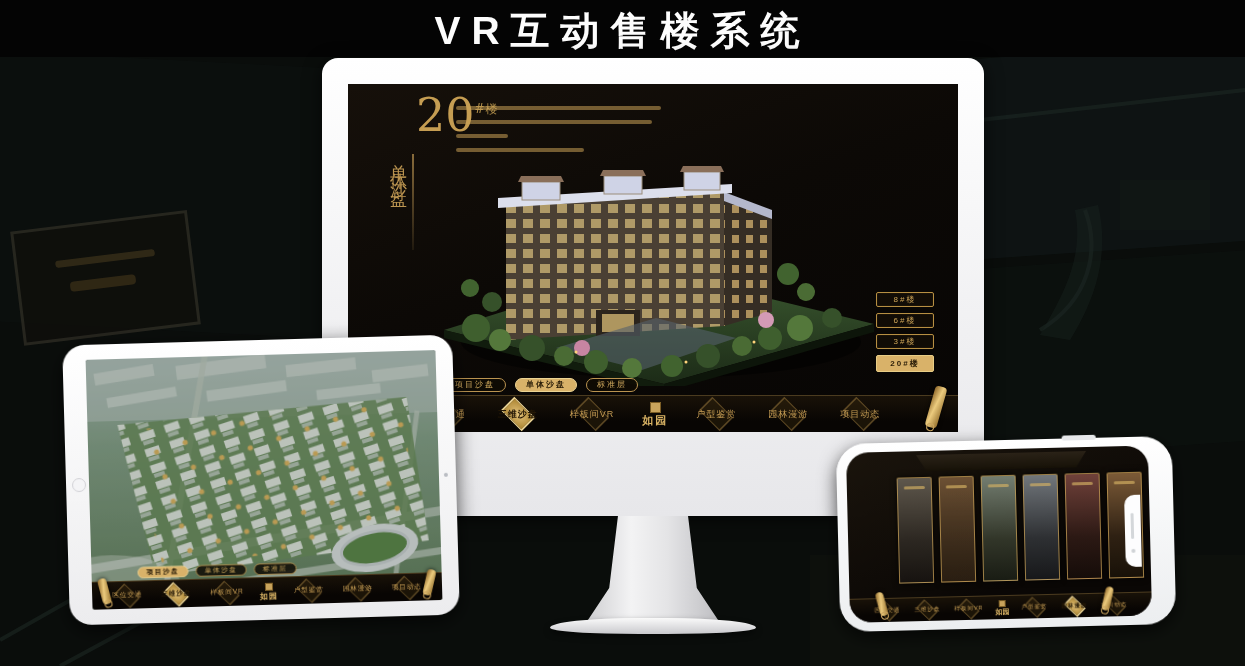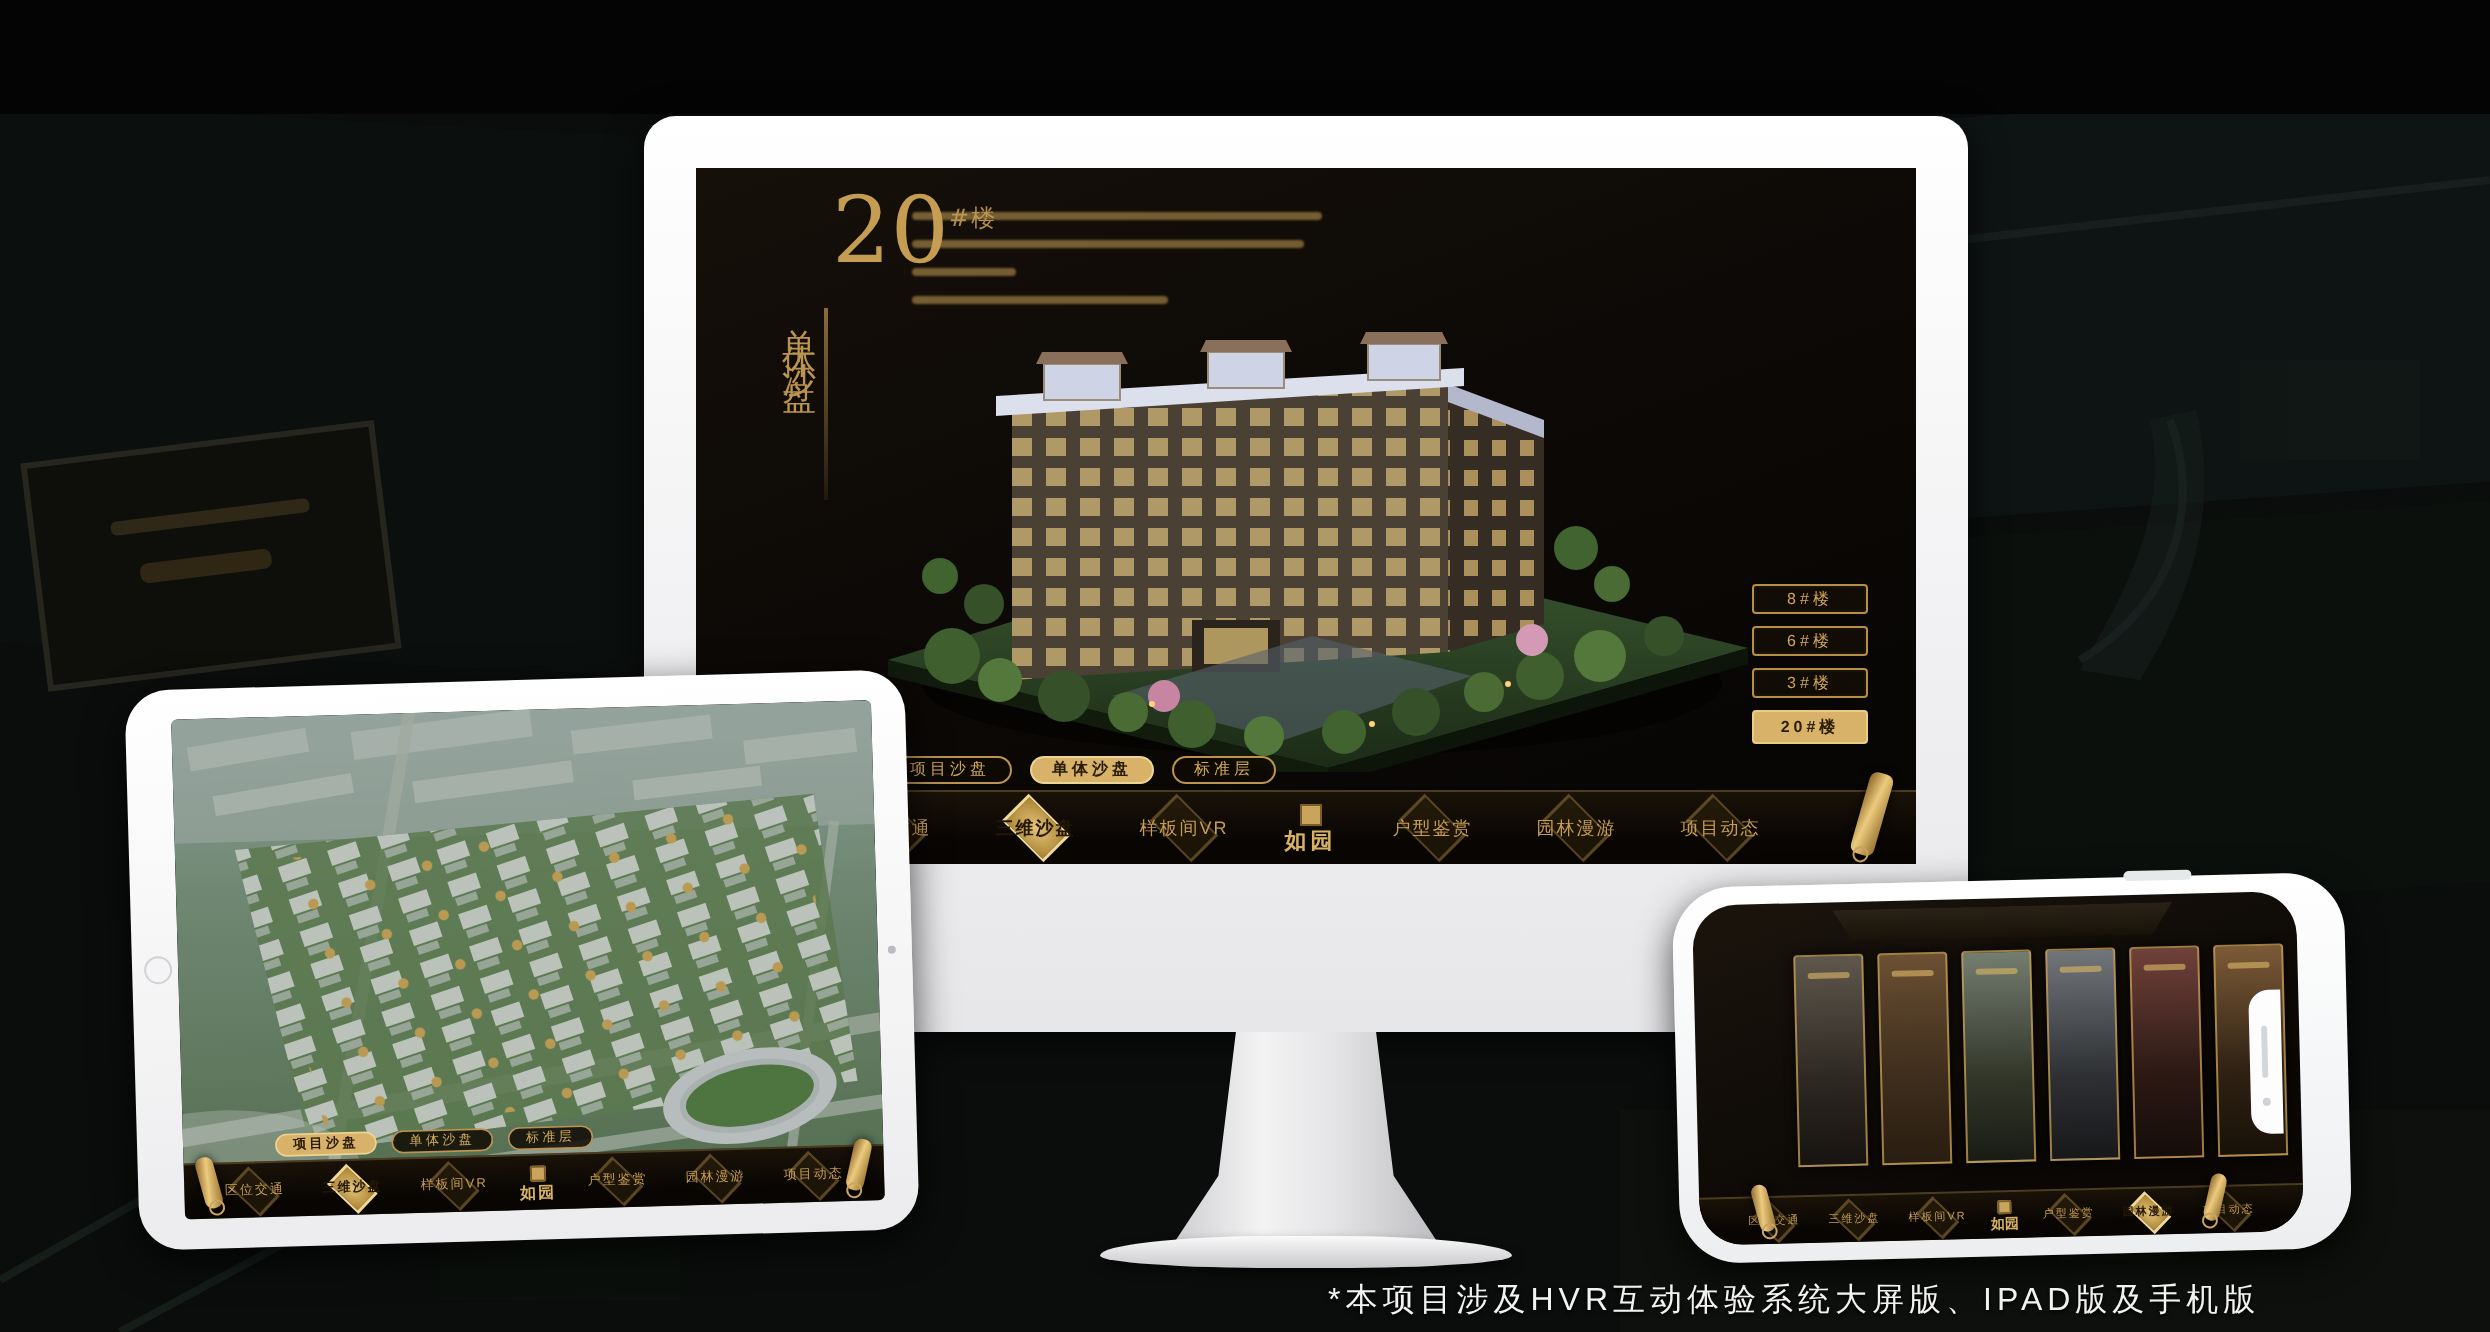--- a/index.html
+++ b/index.html
@@ -172,20 +172,21 @@
     </g>
     <g opacity="0.4">
       <path d="M1075,210 C1085,260 1060,300 1040,335 L1070,340 C1095,300 1110,255 1098,205 Z" fill="#1b2622"></path>
       <rect x="1120" y="180" width="90" height="50" fill="#151d18"></rect>
       <rect x="1030" y="560" width="60" height="70" fill="#141811"></rect>
       <rect x="220" y="600" width="120" height="50" fill="#10130f"></rect>
     </g>
   </svg>
 
   <div class="title-band"></div>
+  <div class="page-title">VR互动售楼系统</div>
 
   <div class="monitor">
     <div class="monitor-frame"></div>
     <div class="monitor-neck"></div>
     <div class="monitor-base"></div>
 
     <div class="monitor-screen">
 
       <svg style="position:absolute;left:88px;top:58px;" width="446" height="244" viewBox="0 0 446 244">
         <defs>
@@ -405,14 +406,13 @@
         <div class="scroll-bar phone-scroll-l"></div>
         <div class="scroll-bar phone-scroll-r"></div>
       </div>
       <div class="phone-notch">
         <div class="notch-slot"></div>
         <div class="notch-dot"></div>
       </div>
     </div>
   </div>
 
-  <div class="footnote">*本项目涉及HVR互动体验系统大屏版、IPAD版及手机版</div>
 </div>
 
 </body></html>

